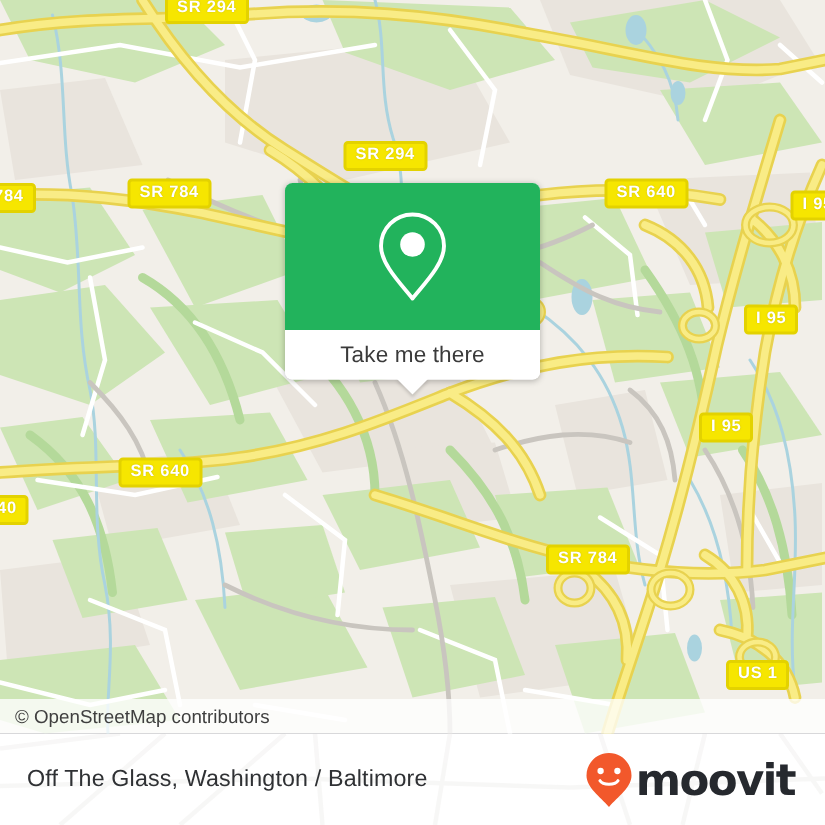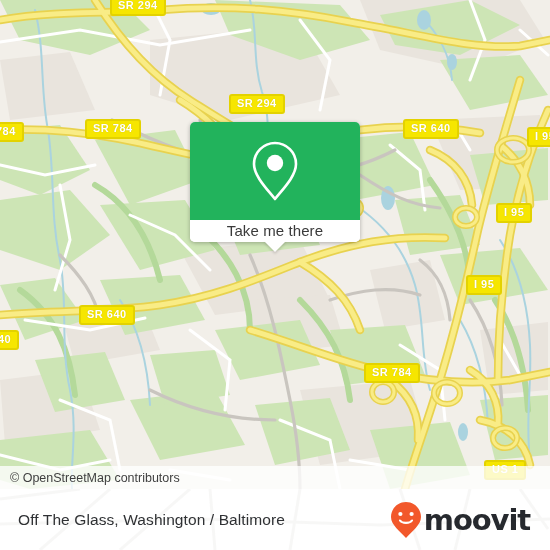--- a/index.html
+++ b/index.html
@@ -71,21 +71,21 @@
   #callout-head {
     height: 98px;
     border-radius: 5px 5px 0 0;
     background: #22b35c;
     display: flex;
     align-items: center;
     justify-content: center;
   }
   #callout-pin { display:block; }
   #callout-foot {
-    height: 22px;
+    height: 33px;
     border-radius: 0 0 5px 5px;
     background: #ffffff;
     display: flex;
     align-items: center;
     justify-content: center;
     position: relative;
   }
   #callout-label {
     font-size: 15px;
     color: #3a3a3a;
@@ -352,21 +352,21 @@
     <div class="shield" style="left:229px; top:94px;">SR 294</div>
     <div class="shield" style="left:85px;  top:119px;">SR 784</div>
     <div class="shield" style="left:-12px; top:122px;">784</div>
     <div class="shield" style="left:403px; top:119px;">SR 640</div>
     <div class="shield" style="left:527px; top:127px;">I 95</div>
     <div class="shield" style="left:496px; top:203px;">I 95</div>
     <div class="shield" style="left:466px; top:275px;">I 95</div>
     <div class="shield" style="left:79px;  top:305px;">SR 640</div>
     <div class="shield" style="left:-10px; top:330px;">40</div>
     <div class="shield" style="left:364px; top:363px;">SR 784</div>
-    <div class="shield" style="left:484px; top:460px;">US 1</div>
+    <div class="shield" style="left:484px; top:440px;">US 1</div>
 
     <div id="callout">
       <div id="callout-head">
         <svg id="callout-pin" width="52" height="64" viewBox="0 0 52 64">
           <path d="M26 4 C14.4 4 5 13.4 5 25 C5 37 18 50 26 60 C34 50 47 37 47 25 C47 13.4 37.6 4 26 4 Z" fill="none" stroke="#ffffff" stroke-width="2.6" stroke-linejoin="round"></path>
           <circle cx="26" cy="24" r="8.2" fill="#ffffff"></circle>
         </svg>
       </div>
       <div id="callout-foot">
         <span id="callout-label">Take me there</span>

